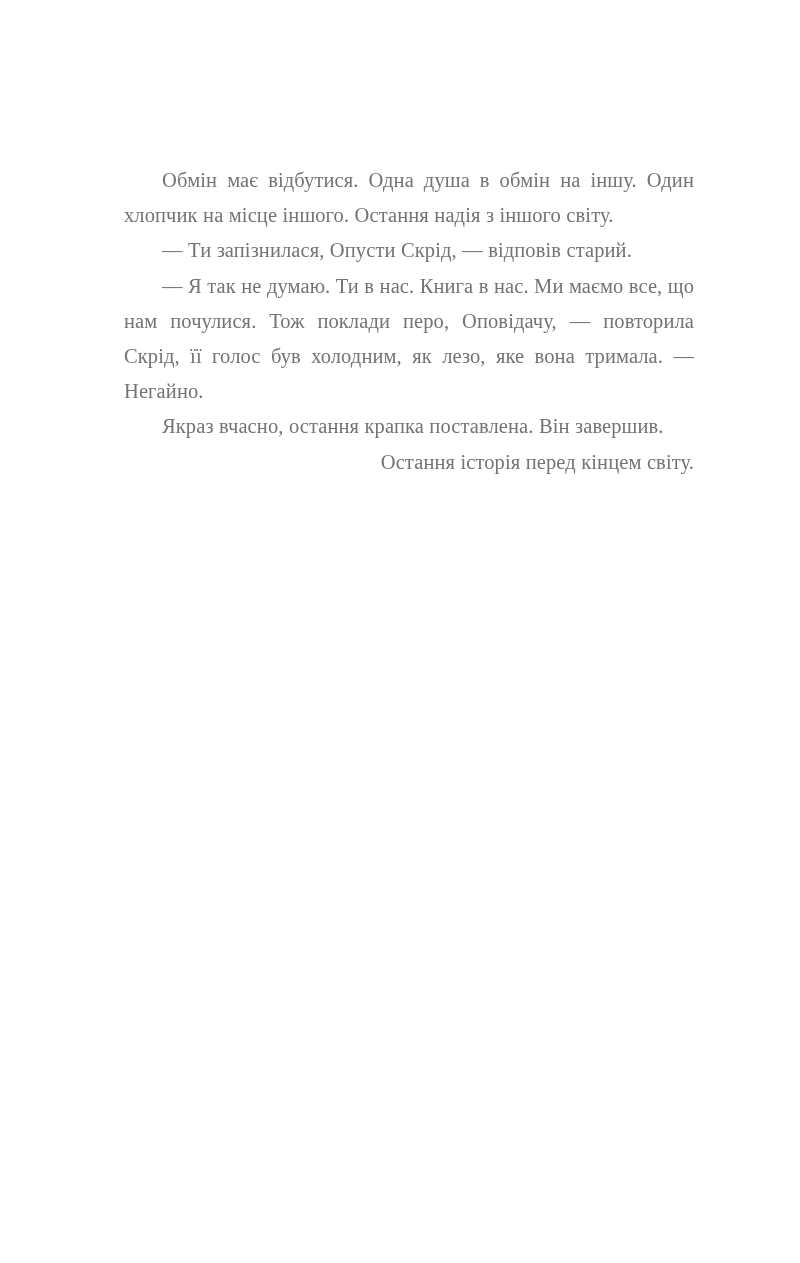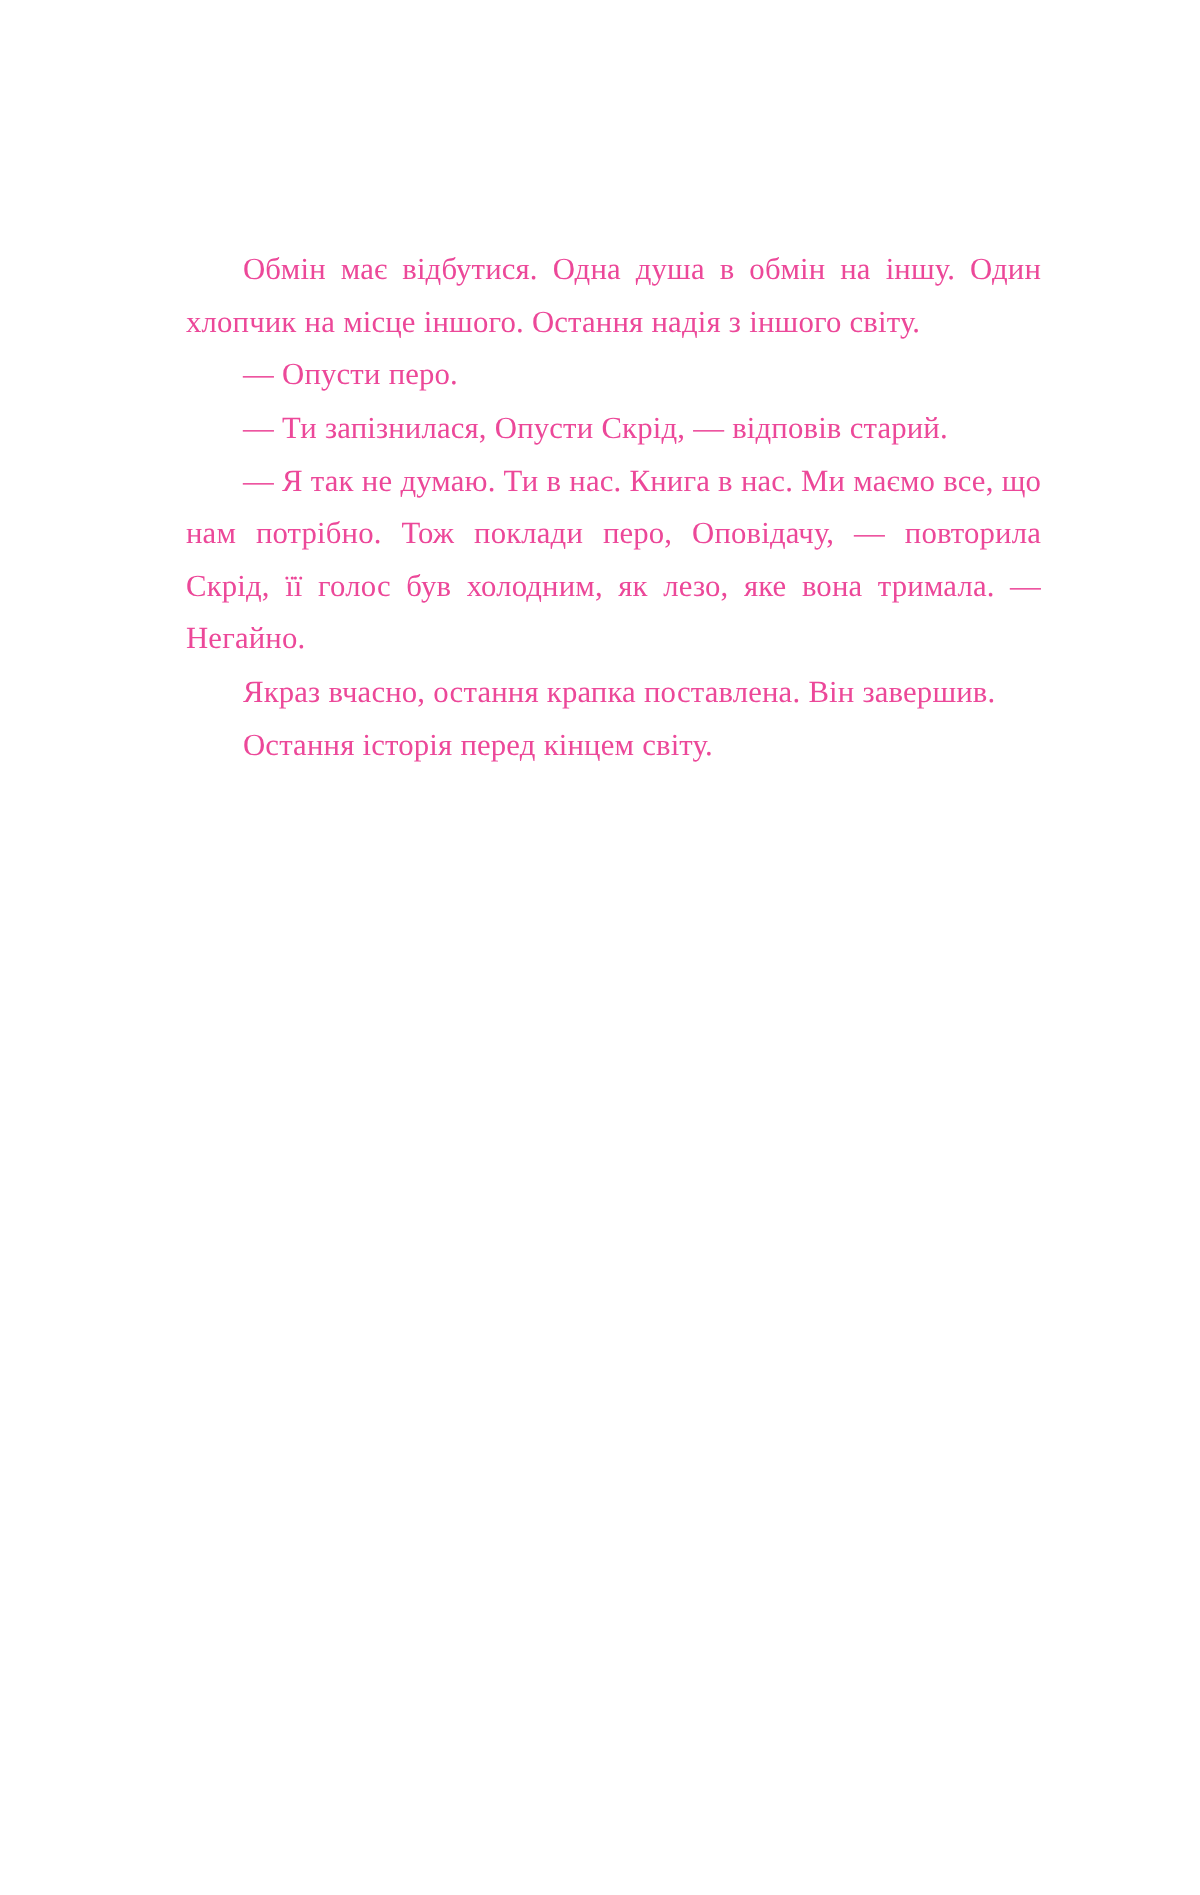--- a/index.html
+++ b/index.html
@@ -30,31 +30,30 @@
   p.para {
     margin: 0;
     font-size: 20.5px;
     line-height: 35.2px;
     text-align: justify;
     text-justify: inter-word;
     text-indent: 38px;
     letter-spacing: 0.1px;
     word-spacing: 0.2px;
     hyphens: manual;
-    color: #ec4899;
+    color: #737373;
   }
   p.para:last-child {
-    text-align: left;
+    text-align: right;
   }
 </style>
 </head>
 <body>
 
 <div class="page">
   <div class="text-block">
     <p class="para">Обмін має відбутися. Одна душа в обмін на іншу. Один хлопчик на місце іншого. Остання надія з іншого світу.</p>
-    <p class="para">— Опусти перо.</p>
     <p class="para">— Ти запізнилася, Опусти Скрід, — відповів старий.</p>
-    <p class="para">— Я так не думаю. Ти в нас. Книга в нас. Ми маємо все, що нам потрібно. Тож поклади перо, Оповідачу, — повторила Скрід, її голос був холодним, як лезо, яке вона тримала. — Негайно.</p>
+    <p class="para">— Я так не думаю. Ти в нас. Книга в нас. Ми маємо все, що нам почулися. Тож поклади перо, Оповідачу, — повторила Скрід, її голос був холодним, як лезо, яке вона тримала. — Негайно.</p>
     <p class="para">Якраз вчасно, остання крапка поставлена. Він завер­шив.</p>
     <p class="para">Остання історія перед кінцем світу.</p>
   </div>
 </div>
 
 </body></html>

